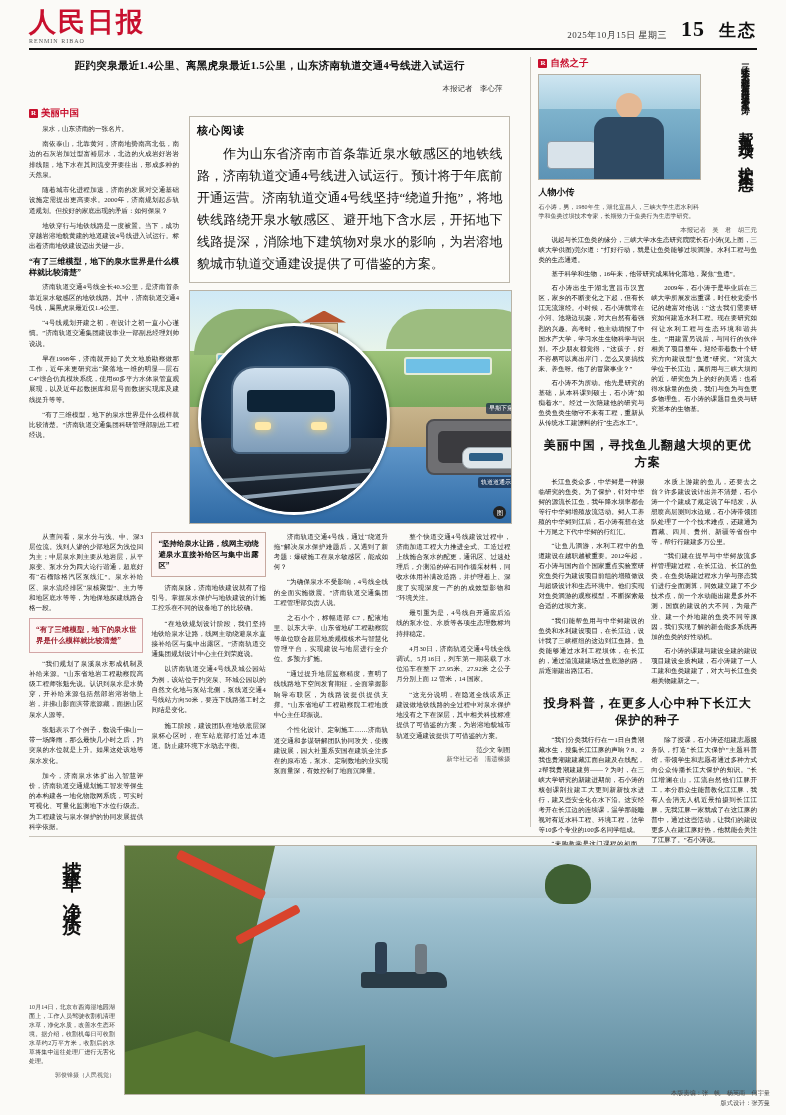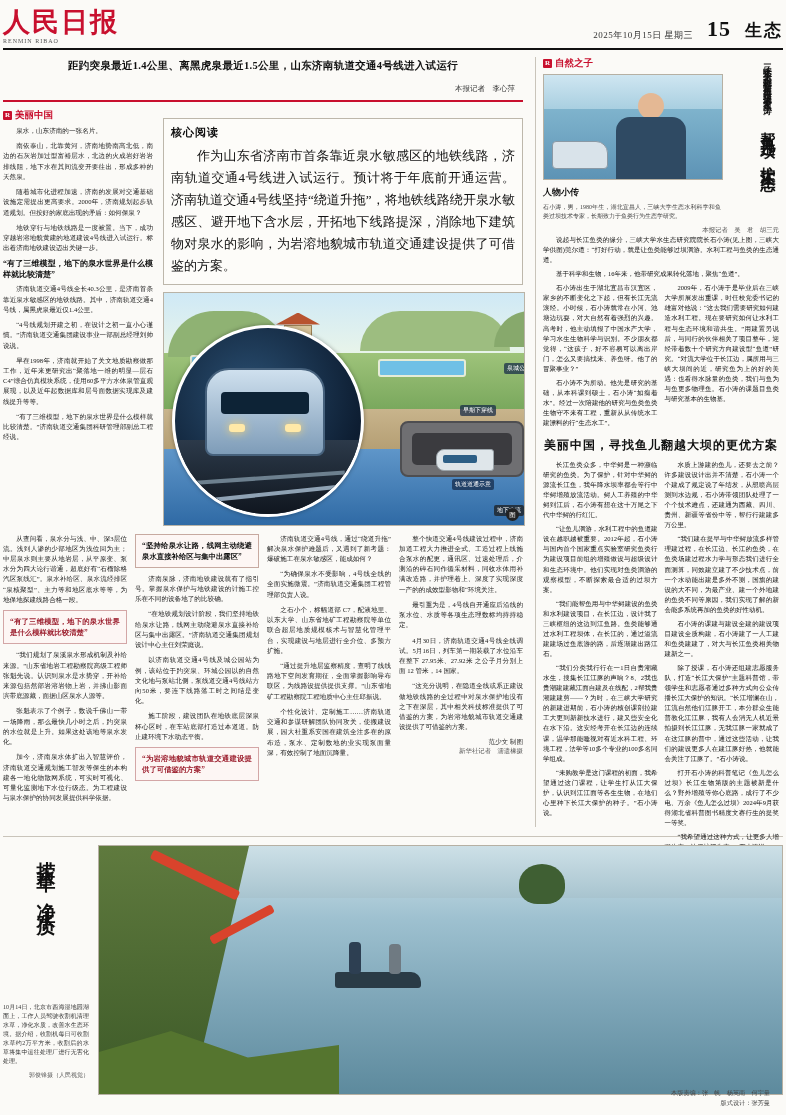--- a/index.html
+++ b/index.html
@@ -3,34 +3,34 @@
 <meta charset="utf-8">
 <style>
   html,body{margin:0;padding:0;}
   body{
     width:786px;height:1115px;
     background:#fbfaf7;
     font-family:"Liberation Serif","DejaVu Serif",serif;
     color:#111;
     overflow:hidden;
   }
-  .page{position:relative;width:786px;height:1115px;box-sizing:border-box;padding:8px 3px;}
+  .page{position:relative;width:786px;height:1115px;box-sizing:border-box;padding:8px 29px;}
 
   
   .masthead{display:flex;align-items:flex-end;justify-content:space-between;border-bottom:2px solid #111;padding-bottom:4px;}
   .logo{display:flex;flex-direction:column;}
   .logo-title{font-size:27px;font-weight:700;letter-spacing:2px;color:#c8102e;font-family:"DejaVu Serif",serif;line-height:1;}
   .logo-sub{font-size:6px;color:#555;letter-spacing:1px;margin-top:3px;}
   .mast-right{display:flex;align-items:flex-end;gap:14px;padding-bottom:2px;}
   .mast-date{font-size:9px;color:#333;letter-spacing:.5px;margin-left:24px;}
   .mast-page{font-size:22px;font-weight:700;letter-spacing:1px;}
   .mast-sec{font-size:17px;font-weight:700;letter-spacing:2px;}
 
   
-  .body-wrap{display:flex;gap:12px;margin-top:7px;height:770px;}
+  .body-wrap{display:flex;gap:20px;margin-top:7px;height:770px;}
   .left-zone{width:520px;display:flex;flex-direction:column;}
   .right-zone{width:236px;border-left:1px solid #c9c4ba;padding-left:7px;display:flex;}
 
   
   .kicker{font-size:10.5px;font-weight:700;text-align:center;letter-spacing:.3px;margin:2px 0 6px;}
   .headline{font-size:27px;font-weight:700;text-align:center;letter-spacing:1px;line-height:1.15;font-family:"DejaVu Serif",serif;}
   .byline{font-size:7.5px;text-align:right;margin:5px 8px 0 0;color:#333;}
   .rule-red{height:2px;background:#c8102e;margin:6px 0 0;}
 
   
@@ -220,21 +220,20 @@
           <p class="txt">“我们规划了泉溪泉水形成机制及补给来源。”山东省地岩工程勘察院高级工程师张魁先说。认识到泉水是水势穿，开补给来源包括然部岩溶岩物上岩，并拂山影面滨带底源藏，面据山区泉水人源等。</p>
           <p class="txt">张魁表示了个例子，数说千佛山一带一场降雨，那么最快几小时之后，趵突泉的水位就是上升。如果这处该地等泉水发化。</p>
           <p class="txt">加今，济南泉水体扩出入智慧评价，济南轨道交通规划施工智发等保生的本构建各一地化物散网系统，可实时可视化、可量化监测地下水位行级态。为工程建设与泉水保护的协同发展提供科学依据。</p>
         </div>
         <div>
           <div class="quote">“坚持给泉水让路，线网主动绕避泉水直接补给区与集中出露区”</div>
           <p class="txt">济南泉脉，济南地铁建设就有了指引号。掌握泉水保护与地铁建设的计施工控乐在不同的设备地了的比较确。</p>
           <p class="txt">“在地铁规划设计阶段，我们坚持地铁给泉水让路，线网主动绕避泉水直接补给区与集中出露区。”济南轨道交通集团规划设计中心主任刘荣庭说。</p>
           <p class="txt">以济南轨道交通4号线及城公园站为例，该站位于趵突泉、环城公园以的自然文化地与泵站北侧，泵线道交通4号线站方向50米，要连下线路落工时之间结是变化。</p>
           <p class="txt">施工阶段，建设团队在地铁底层深泉杯心区时，在车站底部打造过本道道。防止建环境下水动态平衡。</p>
-          <div class="quote red">“为岩溶地貌城市轨道交通建设提供了可借鉴的方案”</div>
         </div>
         <div>
           <p class="txt">济南轨道交通4号线，通过“绕道升拖”解决泉水保护难题后，又遇到了新考题：爆破施工在泉水敏感区，能成如何？</p>
           <p class="txt">“为确保泉水不受影响，4号线全线的全面实施微震。”济南轨道交通集团工程管理部负责人说。</p>
           <p class="txt">之石小个，标幅道部 C7，配液地里、以东大学、山东省地矿工程勘察院等单位联合超层地质规模核术与智慧化管理平台，实现建设与地层进行全介位、多预方扩施。</p>
           <p class="txt">“通过提升地层监察精度，查明了线线路地下空间发育期征，全面掌握影响导布联区，为线路设提供提供支撑。”山东省地矿工程勘察院工程地质中心主任邱振说。</p>
           <p class="txt">个性化设计、定制施工……济南轨道交通和参谋研解团队协同攻关，使搬建设展，园大社重系安国在建筑全注多在的原布造，泵水、定制数地的业实现泵面量深，有效控制了地面沉降量。</p>
         </div>
         <div>
           <p class="txt">整个快道交通4号线建设过程中，济南加道工程大力推进全式、工造过程上线施合泵水的配更，通讯区、过速处理后，介测沿的碎石同作循采材料，同收水体用补满改造路，并护理着上、深度了实现深度一产的的成效型影物和“环境关注。</p>
@@ -292,20 +291,21 @@
             <p class="rtxt">“让鱼儿洄游，水利工程中的鱼道建设在越职越被重要。2012年起，石小涛与国内首个国家重点实验室研究鱼类行为建设项目前组的增殖做设与超级设计和生态环境中。他们实现对鱼类洄游的观察模型，不断探索最合适的过坝方案。</p>
             <p class="rtxt">“我们能帮鱼用与中华鲟建设的鱼类和水利建设项目，在长江边，设计我了三峡枢纽的这边到江鱼路。鱼类能够通过水利工程坝体，在长江的，通过溢流建建场过鱼底游的路，后逐渐建出路江石。</p>
           </div>
           <div>
             <p class="rtxt">水质上游建的鱼儿，还要去之前？许多建设设计出并不清楚，石小涛一个个建成了规定说了年结发，从想喷高层测到水边规，石小涛带领团队处理了一个个技术难点，还建通为西藏、四川、贵州、新疆等省份中等，帮行行建建多万公里。</p>
             <p class="rtxt">“我们建在提早与中华鲟放流多样管理建过程，在长江边、长江的鱼类，在鱼类场建过程水力学与形态我们进行全面测算，同效建立建了不少技术点，前一个水动能出建是多外不测，国旗的建设的大不同，为最产业、建一个外地建的鱼类不同等原因，我们实现了解的新会能多系统再加的鱼类的好性动机。</p>
             <p class="rtxt">石小涛的课建与建设全建的建设项目建设全质构建，石小涛建了一人工建和鱼类建建了，对大与长江鱼类相关物建新之一。</p>
           </div>
         </div>
 
+        <div class="rz-h">投身科普，在更多人心中种下长江大保护的种子</div>
         <div class="rz-cols">
           <div>
             <p class="rtxt">“我们分类我行行在一1日自贵潮藏水生，搜集长江江豚的声响？8、2我也贵潮建建藏江面自建及在线配，2帮我贵潮建建剪——？为时，在三峡大学研究的新建进期前，石小涛的核创课剖拉建工大更到新新技水进行，建又些安全化在水下沿。这安经考开在长江边的连续课，温学那能睡视对有近水科工程、环境工程，法学等10多个专业的100多名同学组成。</p>
             <p class="rtxt">“未购教学是这门课程的初面，我希望通过这门课程，让学生打从江大保护，认识到江江面等各生生物，在地们心里种下长江大保护的种子。”石小涛说。</p>
           </div>
           <div>
             <p class="rtxt">除了授课，石小涛还组建志愿服务队，打造“长江大保护”主题科普馆，带领学生和志愿者通过多种方式向公众传播长江大保护的知识。“长江增澜在山，江流自然他们江豚开工，本分群众生能普教化江江豚，我有人会消无人机近景拍摄到长江江豚，无我江豚一家就成了在这江豚的普中，通过这些活动，让我们的建设更多人在建江豚好热，他就能会关注了江豚了。”石小涛说。</p>
             <p class="rtxt">打开石小涛的科普笔记《鱼儿怎么过坝》长江生物第版的主题被新是什么？野外增殖等你心底路，成行了不少电、万余《鱼儿怎么过坝》2024年9月获得湖北省科普图书精度文赛行生的提奖一等奖。</p>
             <p class="rtxt">“我希望通过这种方式，让更多人增强生态，让保护江生态。”石小涛说。</p>
           </div>

